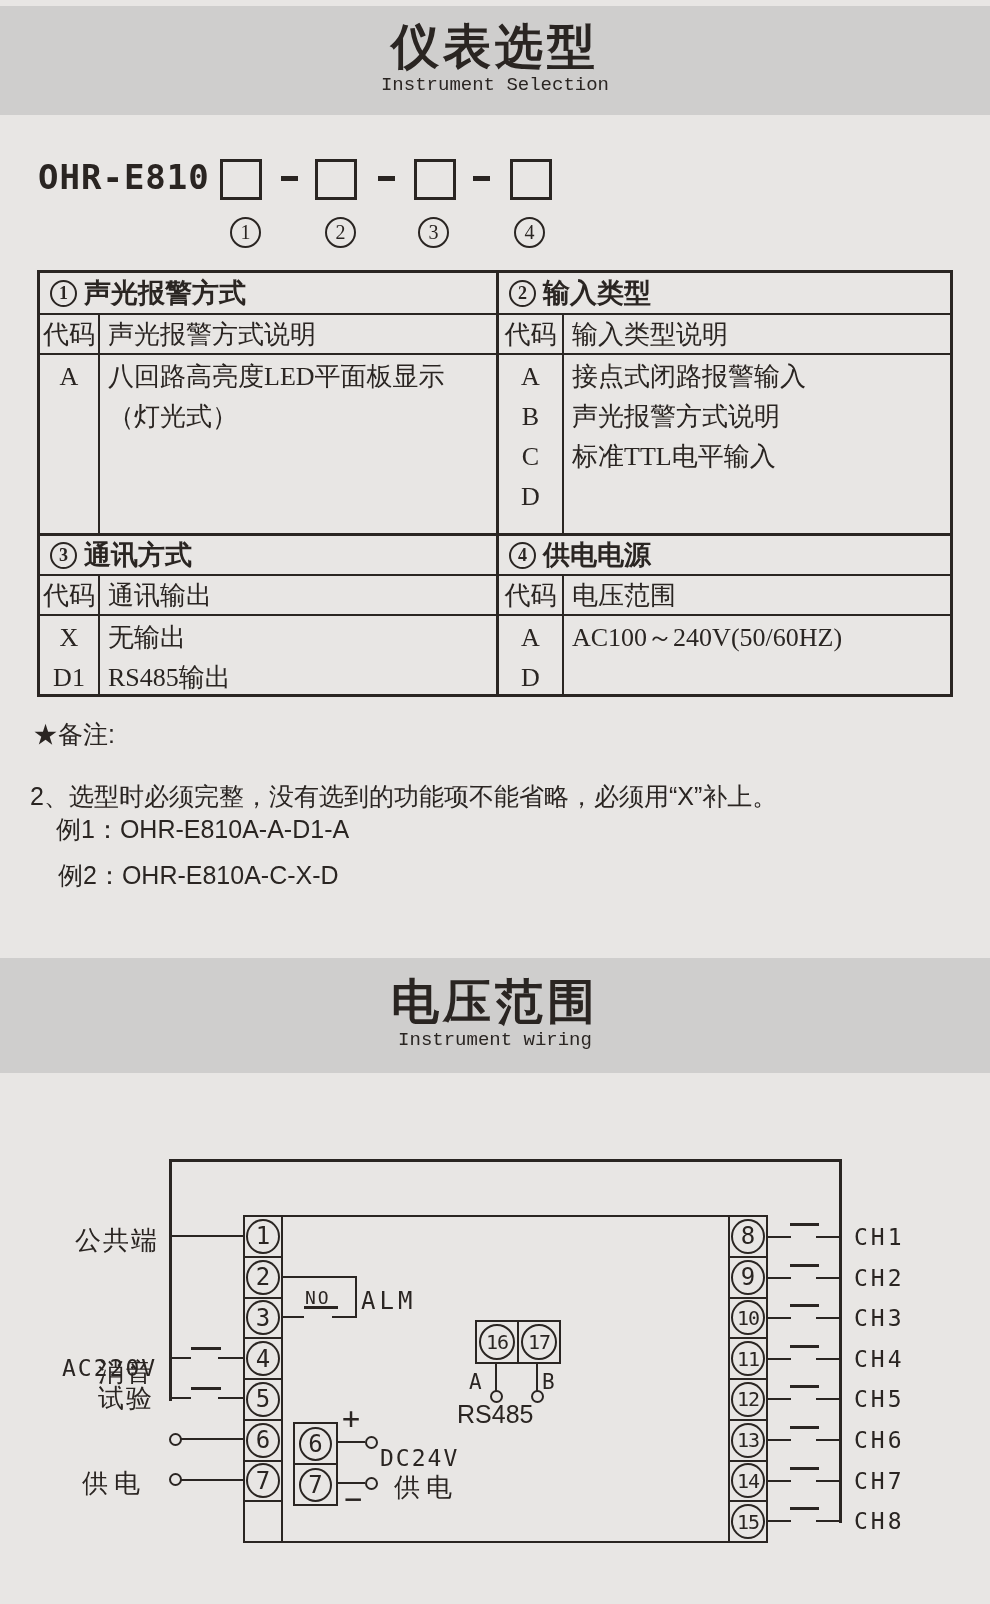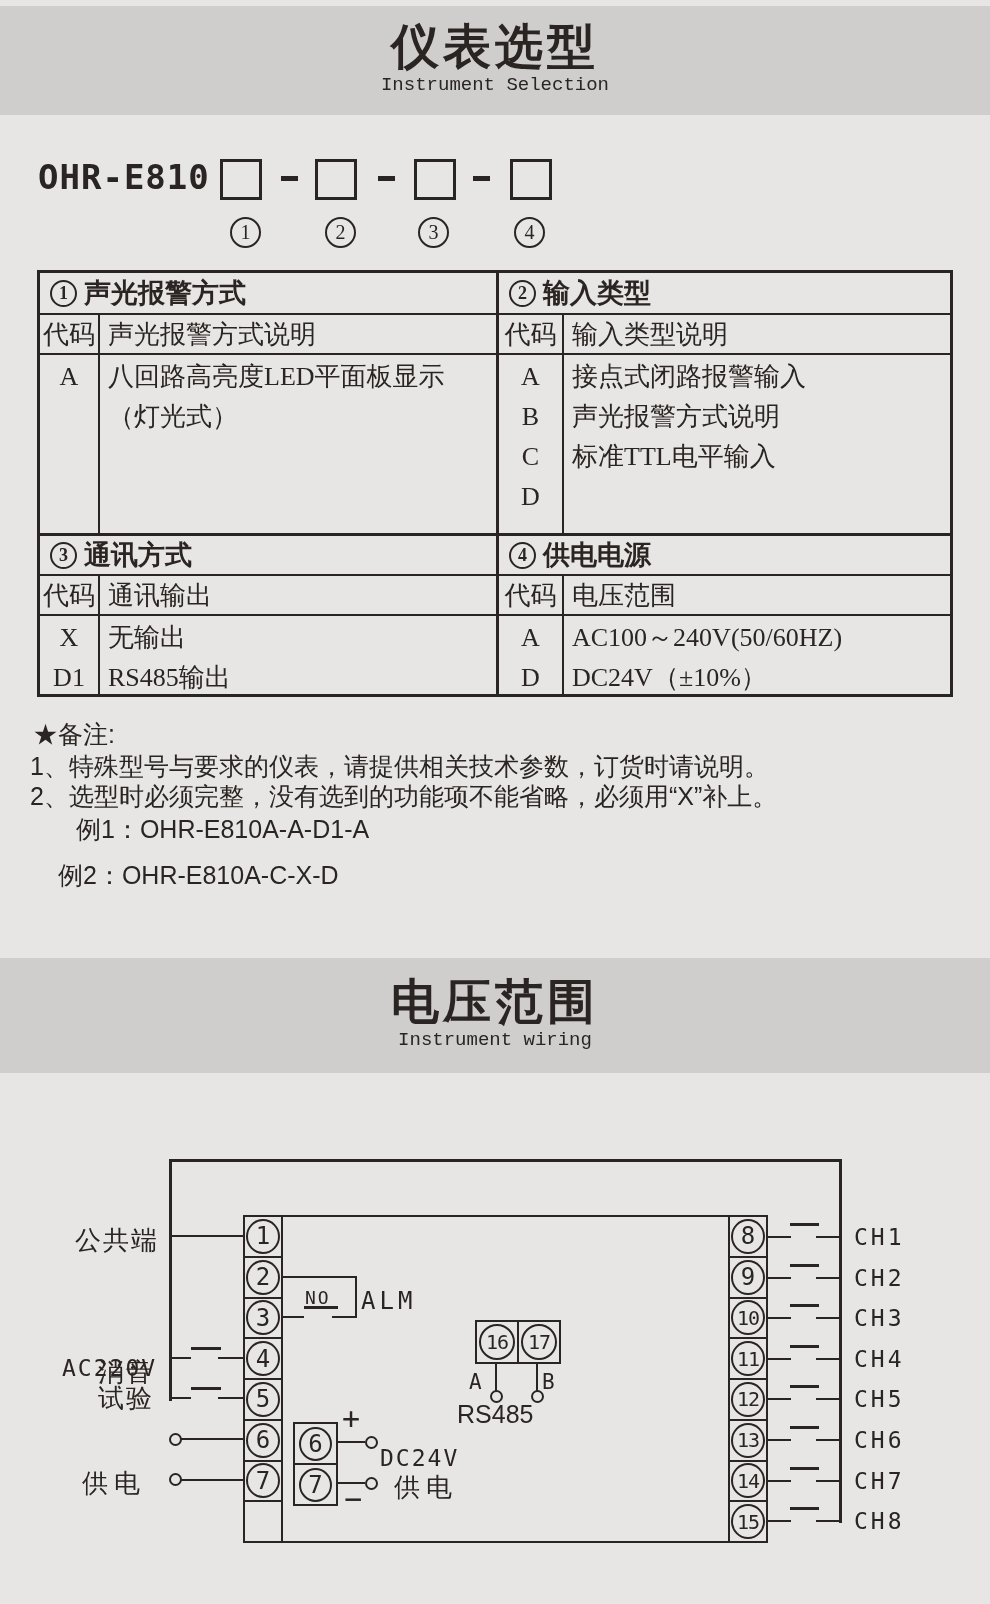--- a/index.html
+++ b/index.html
@@ -168,31 +168,29 @@
           <div class="col-head">代码</div>
           <div class="rows">
             <div class="trow">A</div>
             <div class="trow">D</div>
           </div>
         </div>
         <div class="desc-col">
           <div class="col-head">电压范围</div>
           <div class="rows">
             <div class="trow">AC100～240V(50/60HZ)</div>
-            <div class="trow">DC24V（±10%）</div>
           </div>
         </div>
       </div>
     </div>
   </div>
 
   <div class="note" style="left:33px;top:718px;">★备注:</div>
-  <div class="note" style="left:30px;top:750px;">1、特殊型号与要求的仪表，请提供相关技术参数，订货时请说明。</div>
   <div class="note" style="left:30px;top:780px;">2、选型时必须完整，没有选到的功能项不能省略，必须用“X”补上。</div>
-  <div class="note" style="left:76px;top:813px;">例1：OHR-E810A-A-D1-A</div>
+  <div class="note" style="left:56px;top:813px;">例1：OHR-E810A-A-D1-A</div>
   <div class="note" style="left:58px;top:843px;margin-top:16px;">例2：OHR-E810A-C-X-D</div>
 
   <div class="banner" style="top:958px;height:115px;padding-top:18px;">
     <div class="t">电压范围</div>
     <div class="s">Instrument wiring</div>
   </div>
 
   <div class="ln" style="left:170px;top:1159px;width:671px;height:3px;"></div>
   <div class="ln" style="left:169px;top:1159px;width:3px;height:242px;"></div>
   <div class="ln" style="left:839px;top:1159px;width:3px;height:364px;"></div>

